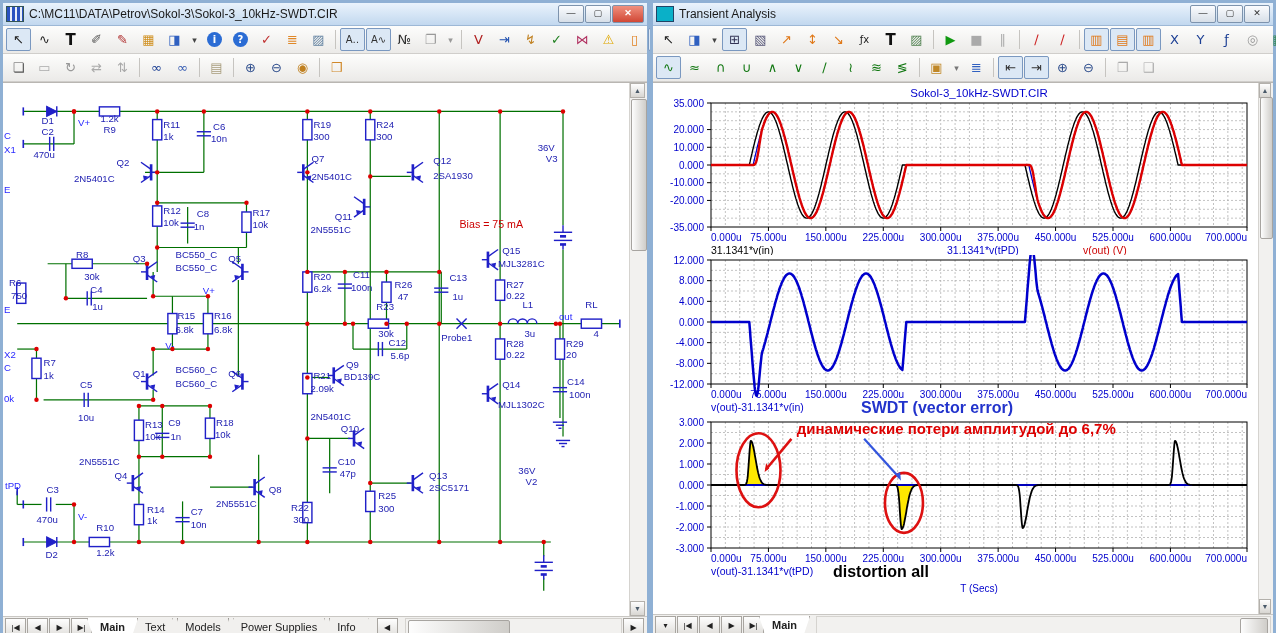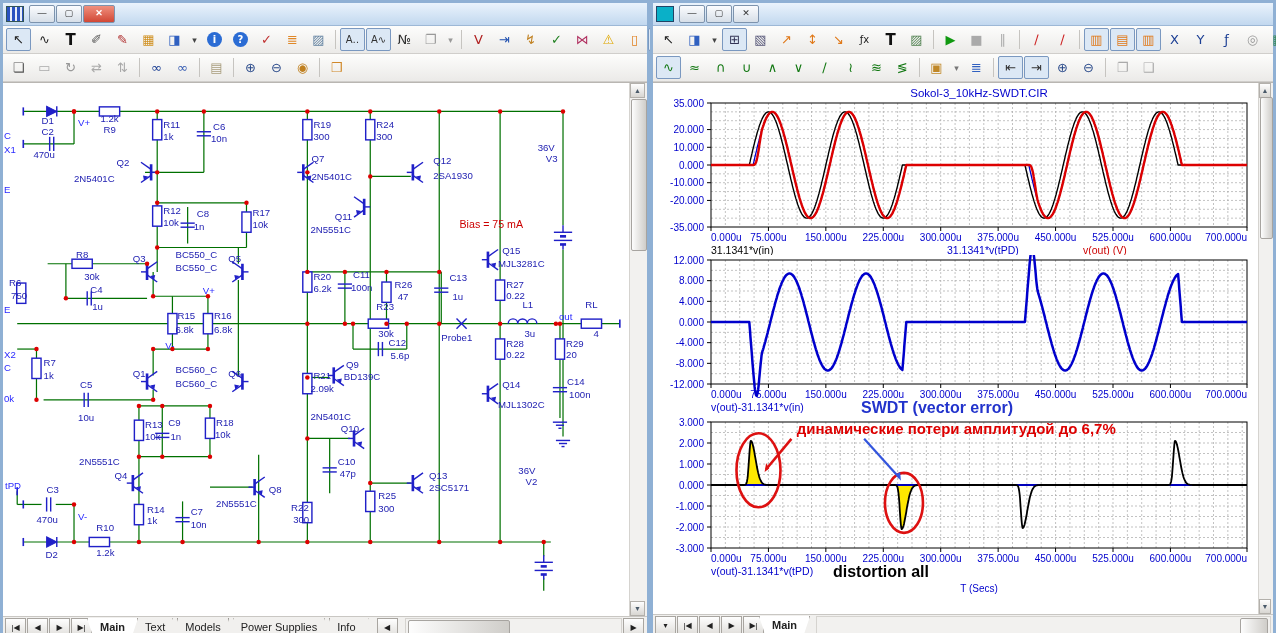--- a/index.html
+++ b/index.html
@@ -42,20 +42,21 @@
   svg text{font-family:"Liberation Sans",sans-serif;}
 </style>
 </head>
 <body>
 
 <div id="desktop">
 
   <div class="win" id="leftwin">
     <div class="titlebar">
       <div class="ticon"></div>
+      <div class="ttext">C:\MC11\DATA\Petrov\Sokol-3\Sokol-3_10kHz-SWDT.CIR</div>
       <div class="wbtns" id="lwbtns">
           <div class="wbtn">—</div>
           <div class="wbtn">▢</div>
           <div class="wbtn close">✕</div>
         </div>
     </div>
     <div class="toolbar" id="ltb1">
         <div class="tb pressed" style="color: rgb(34, 34, 34);">↖</div>
         <div class="tb" style="color: rgb(34, 34, 34);">∿</div>
         <div class="tb bold" style="color: rgb(17, 17, 17);">T</div>
@@ -536,20 +537,21 @@
         <div class="hscroll">
           <div class="thumb" style="left: 2px; top: 1px; bottom: 1px; width: 100px;"></div>
         </div>
         <div class="navbtn" style="margin-left: 1px;">▶</div>
       </div>
   </div>
 
   <div class="win" id="rightwin">
     <div class="titlebar">
       <div class="ticon" style="background:#0ab0c8;border-color:#246;"></div>
+      <div class="ttext">Transient Analysis</div>
       <div class="wbtns" id="rwbtns">
           <div class="wbtn">—</div>
           <div class="wbtn">▢</div>
           <div class="wbtn">✕</div>
         </div>
     </div>
     <div class="toolbar" id="rtb1">
         <div class="tb" style="color: rgb(34, 34, 34);">↖</div>
         <div class="tb" style="color: rgb(48, 96, 192);">◨</div>
         <div class="tb narrow" style="color: rgb(68, 68, 68);">▾</div>

